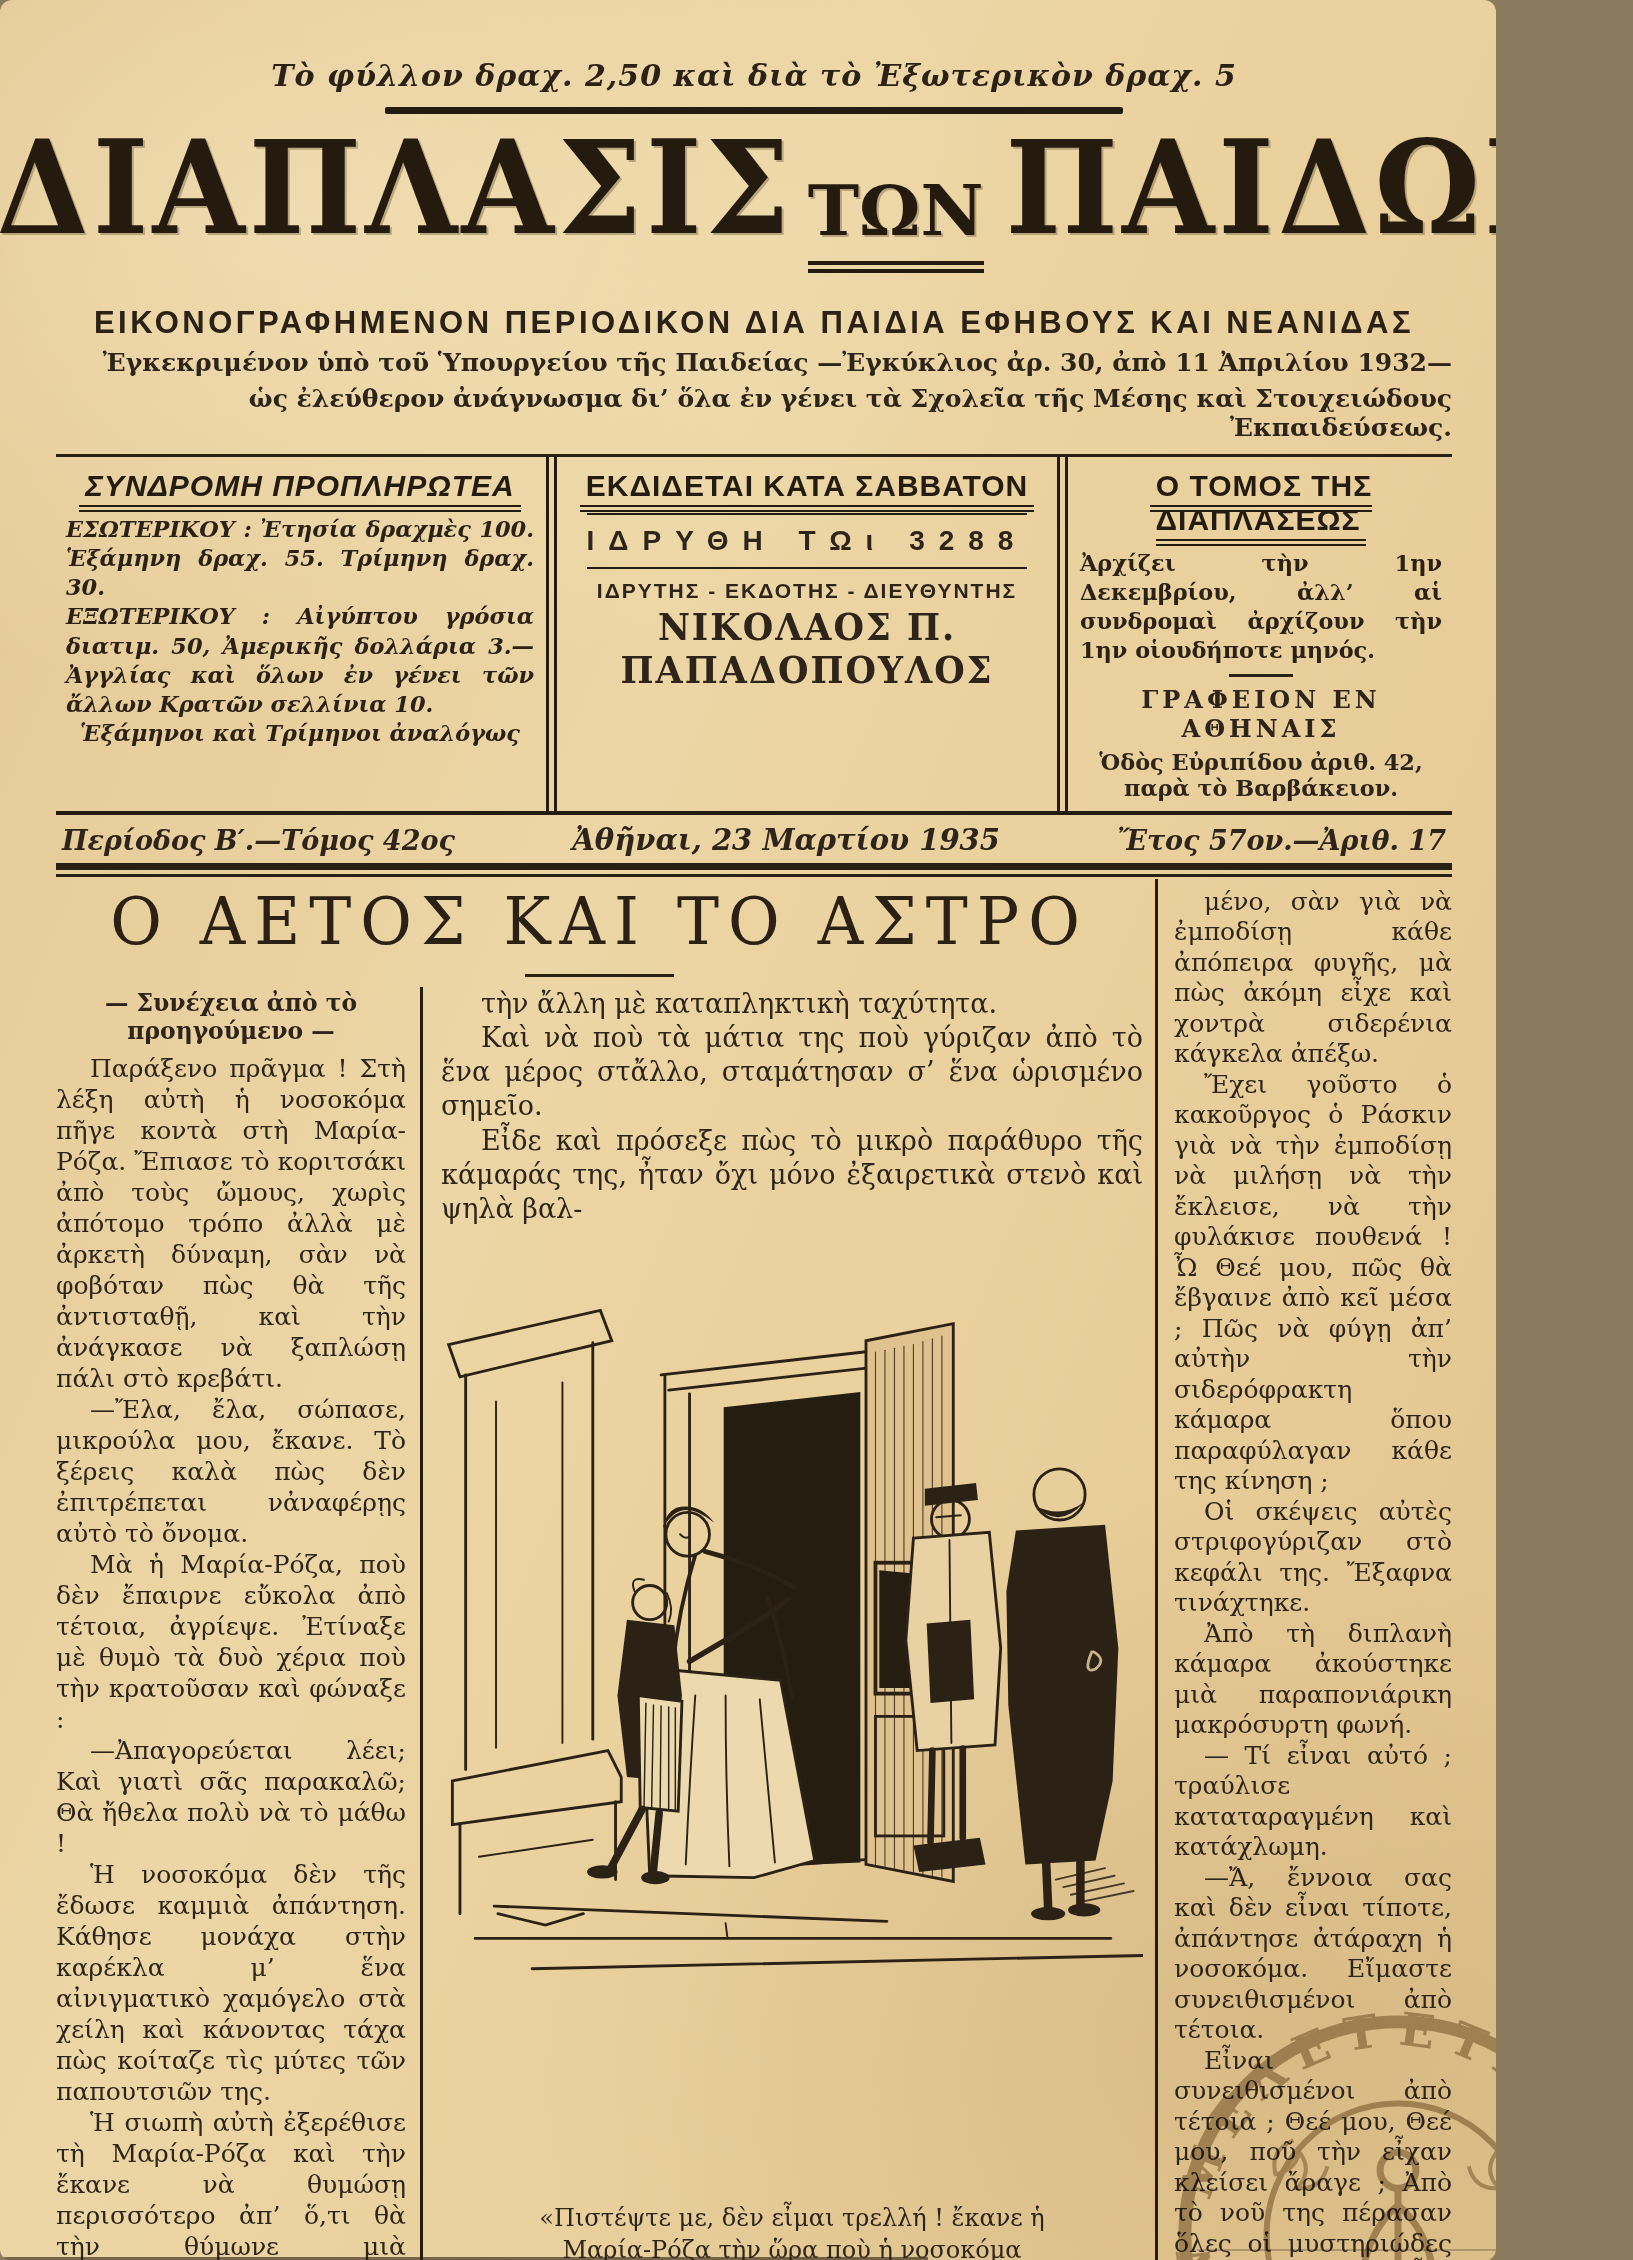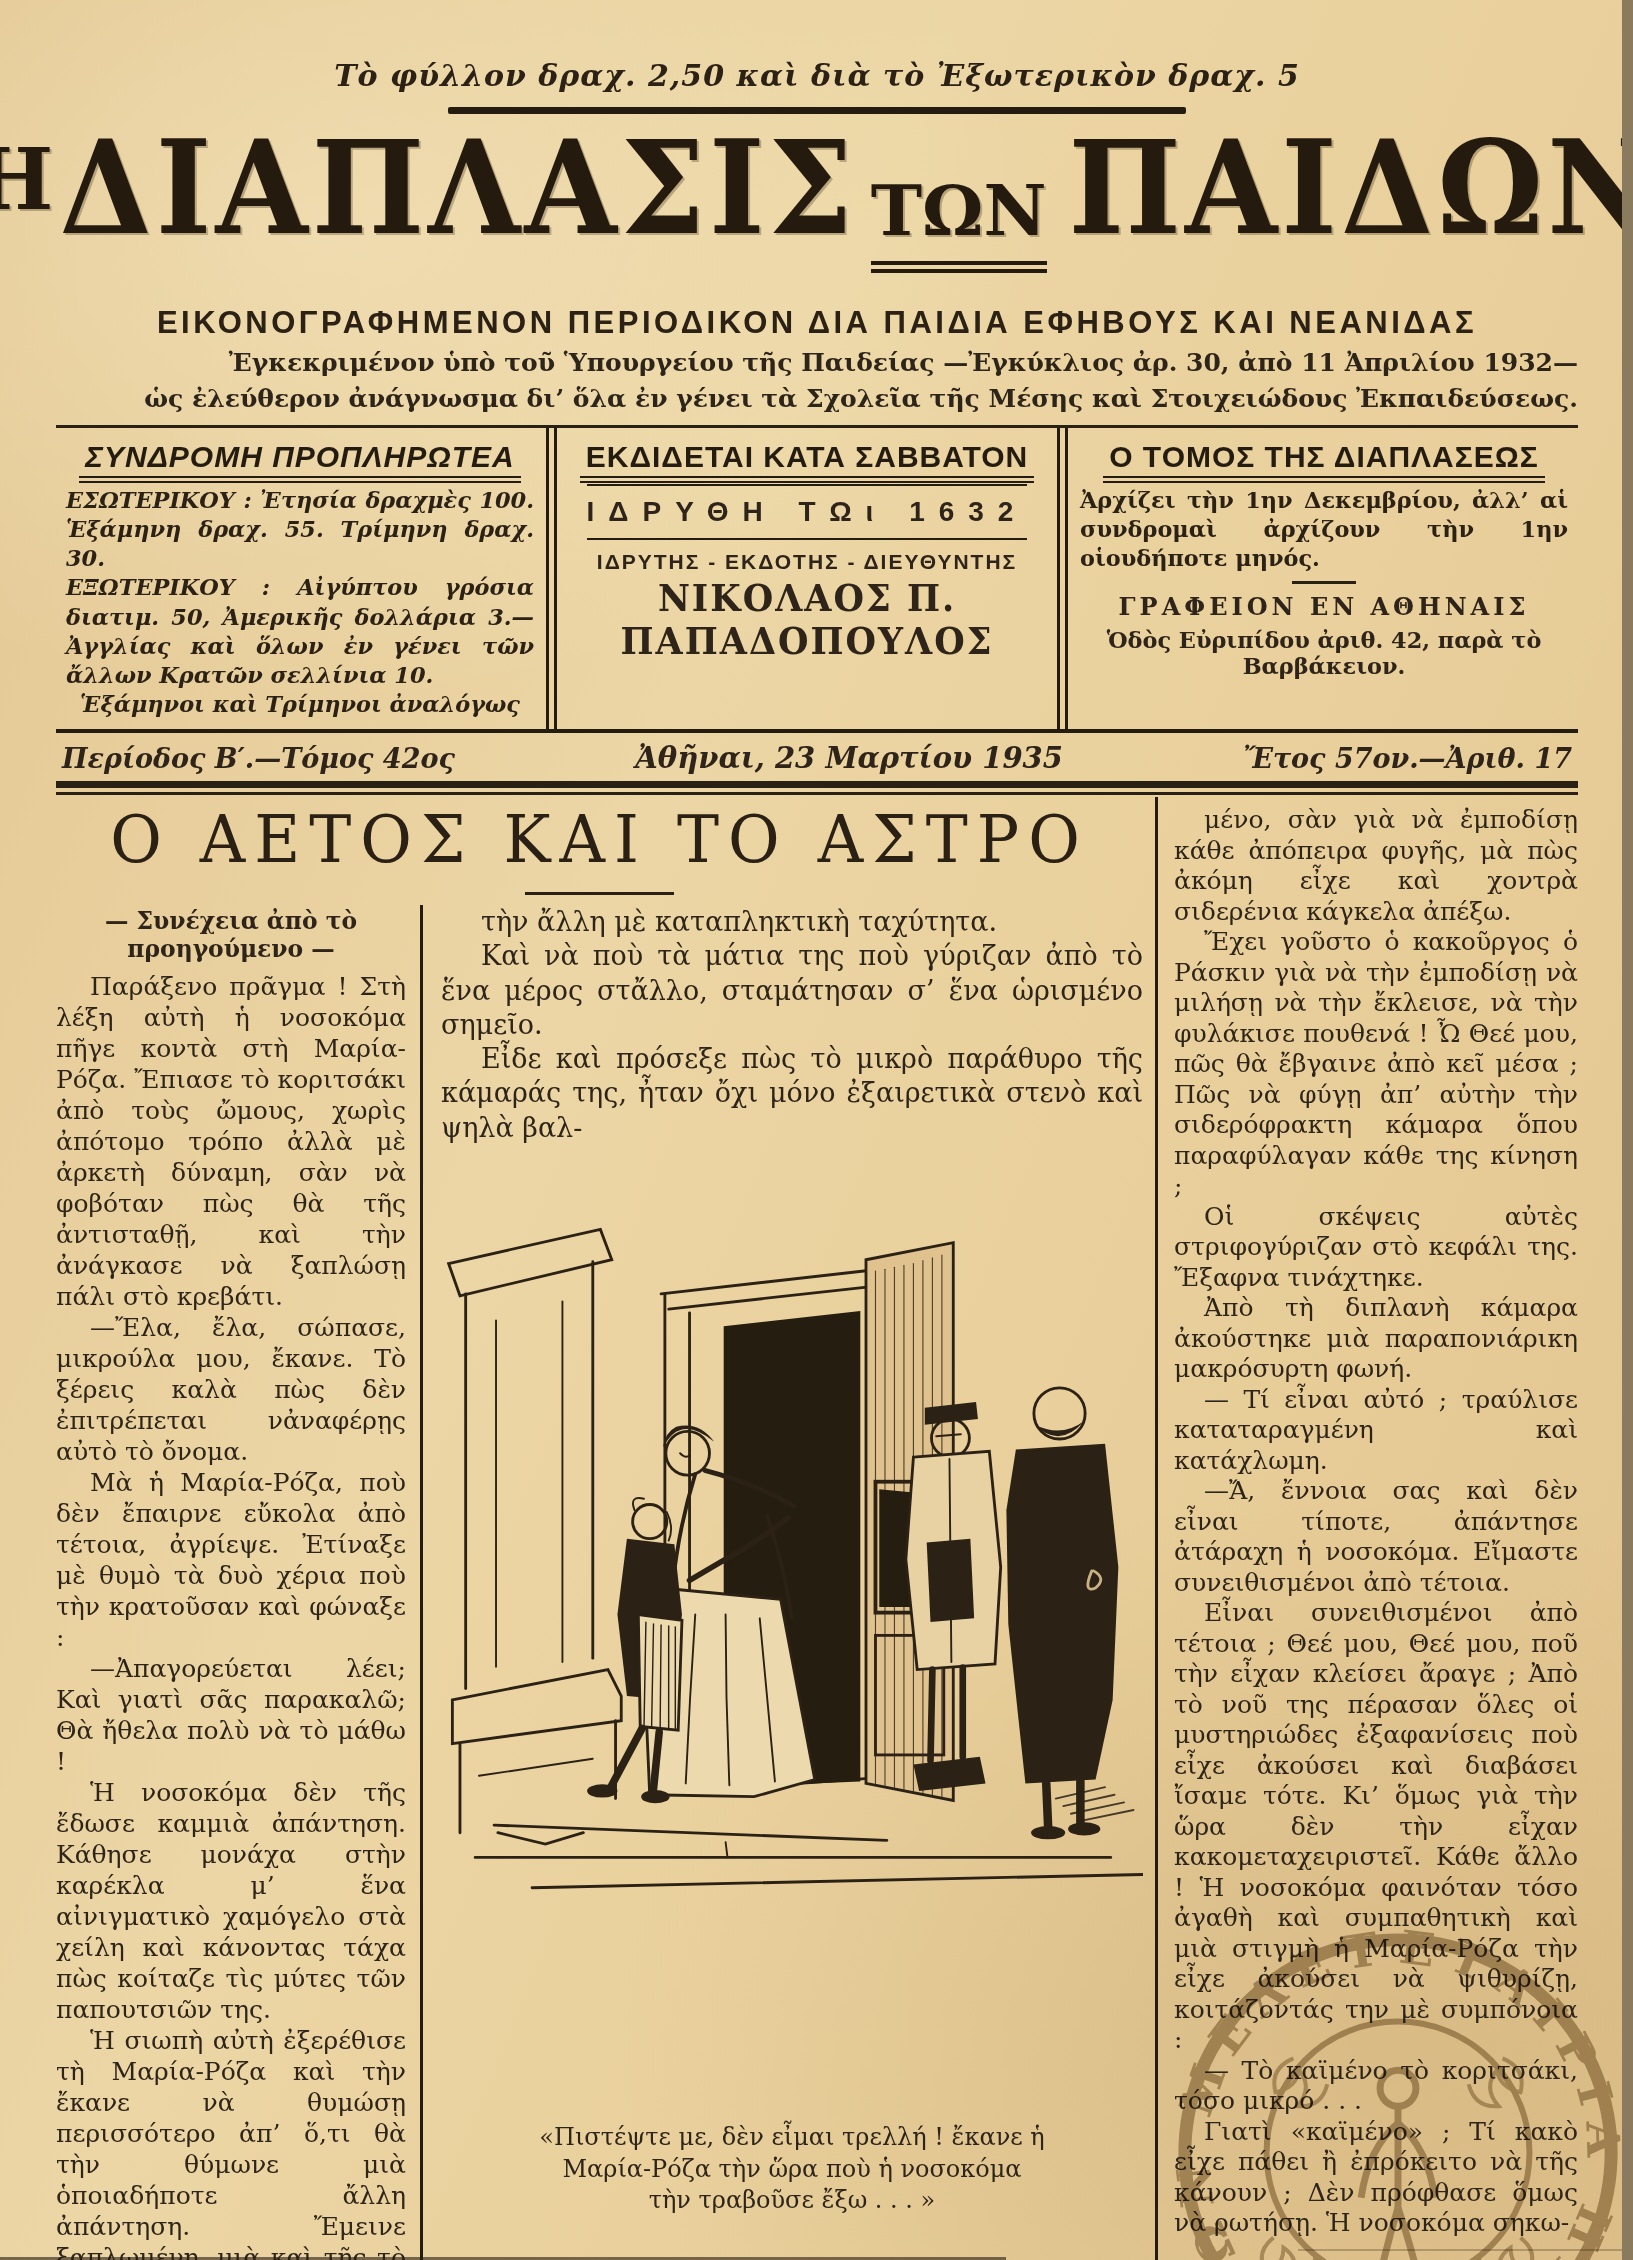--- a/index.html
+++ b/index.html
@@ -1,23 +1,24 @@
 <!DOCTYPE html>
 <html lang="el"><head>
 <meta charset="utf-8">
 <style>
   html,body{margin:0;padding:0;}
   body{width:1634px;background:#8a7a5e;font-family:"DejaVu Serif", serif;}
   .page{
-    position:relative;width:1622px;height:2261px;overflow:hidden;
+    position:relative;width:1496px;height:2261px;overflow:hidden;
     background:
       radial-gradient(1194px 796px at 20% 10%, rgba(255,246,214,.35), rgba(0,0,0,0) 60%),
       radial-gradient(1393px 995px at 85% 90%, rgba(160,125,70,.18), rgba(0,0,0,0) 55%),
       linear-gradient(112deg,#e3c793 0%, #ecd6a5 38%, #e9d09c 62%, #e2c48e 100%);
     color:#2e241a;
+    border-radius:12px;
   }
   .inner{padding:44px 44px 0 56px;}
   .ink{background:#2a2115;}
 
   
   .price-line{margin-top:14px;text-align:center;font-style:italic;font-weight:700;font-size:30px;letter-spacing:1px;color:#2b2115;}
   .price-rule{width:738px;height:7px;margin:14px auto 0;background:#241c10;border-radius:2px;}
   .masthead{display:flex;justify-content:center;align-items:flex-start;margin-top:10px;height:177px;color:#241b0e;
     text-shadow:2px 2px 0 rgba(46,34,16,.28);font-weight:700;}
   .mh-eta{font-size:84px;line-height:1;margin:14px 6px 0 0;}
@@ -107,21 +108,21 @@
         <div class="box-body">
           <div>ΕΣΩΤΕΡΙΚΟΥ : Ἐτησία δραχμὲς 100. Ἑξάμηνη δραχ. 55. Τρίμηνη δραχ. 30.</div>
           <div>ΕΞΩΤΕΡΙΚΟΥ : Αἰγύπτου γρόσια διατιμ. 50, Ἀμερικῆς δολλάρια 3.— Ἀγγλίας καὶ ὅλων ἐν γένει τῶν ἄλλων Κρατῶν σελλίνια 10.</div>
           <div class="center">Ἑξάμηνοι καὶ Τρίμηνοι ἀναλόγως</div>
         </div>
       </div>
       <div class="vsep"></div>
       <div class="box box-m">
         <div class="box-title"><span>ΕΚΔΙΔΕΤΑΙ ΚΑΤΑ ΣΑΒΒΑΤΟΝ</span></div>
         <div class="mid-rule"></div>
-        <div class="mid-founded">ΙΔΡΥΘΗ ΤΩι 1632</div>
+        <div class="mid-founded">ΙΔΡΥΘΗ ΤΩι 3288</div>
         <div class="mid-rule"></div>
         <div class="mid-roles">ΙΔΡΥΤΗΣ - ΕΚΔΟΤΗΣ - ΔΙΕΥΘΥΝΤΗΣ</div>
         <div class="mid-name">ΝΙΚΟΛΑΟΣ Π. ΠΑΠΑΔΟΠΟΥΛΟΣ</div>
       </div>
       <div class="vsep"></div>
       <div class="box box-r">
         <div class="box-title"><span>Ο ΤΟΜΟΣ ΤΗΣ ΔΙΑΠΛΑΣΕΩΣ</span></div>
         <div class="box-body">Ἀρχίζει τὴν 1ην Δεκεμβρίου, ἀλλ’ αἱ συνδρομαὶ ἀρχίζουν τὴν 1ην οἱουδήποτε μηνός.</div>
         <div class="small-rule ink"></div>
         <div class="graf-caps">ΓΡΑΦΕΙΟΝ ΕΝ ΑΘΗΝΑΙΣ</div>

